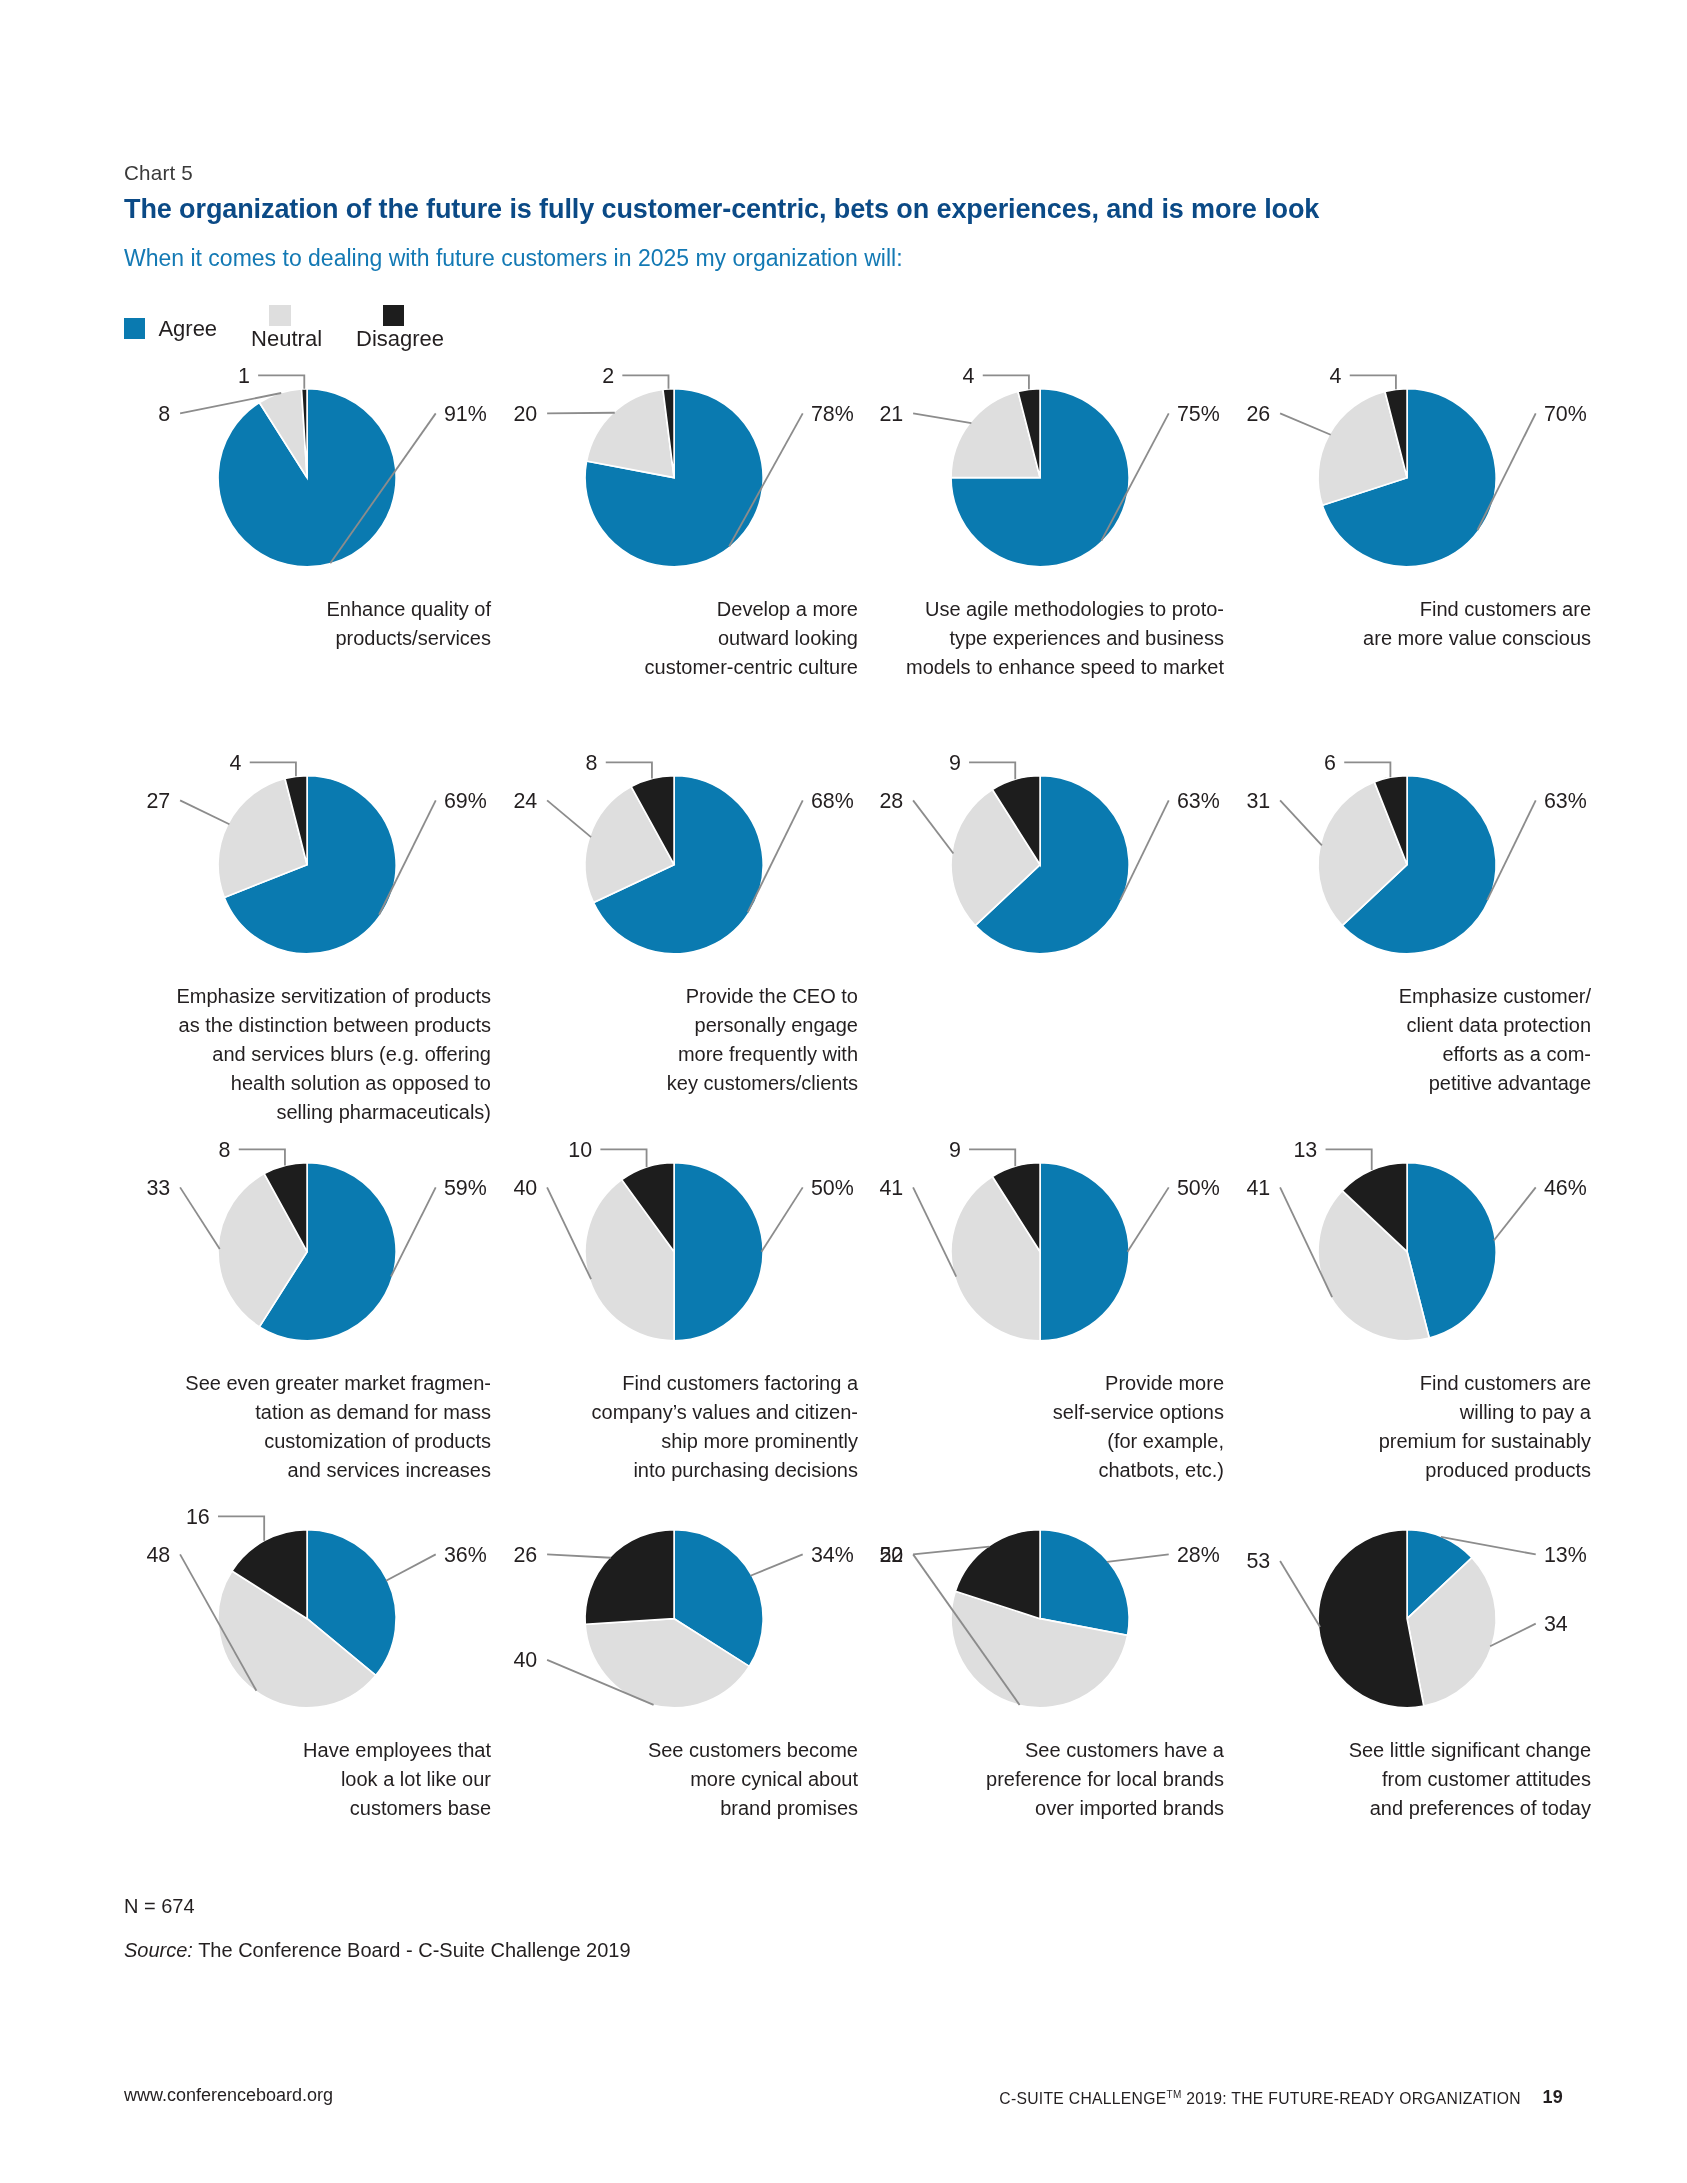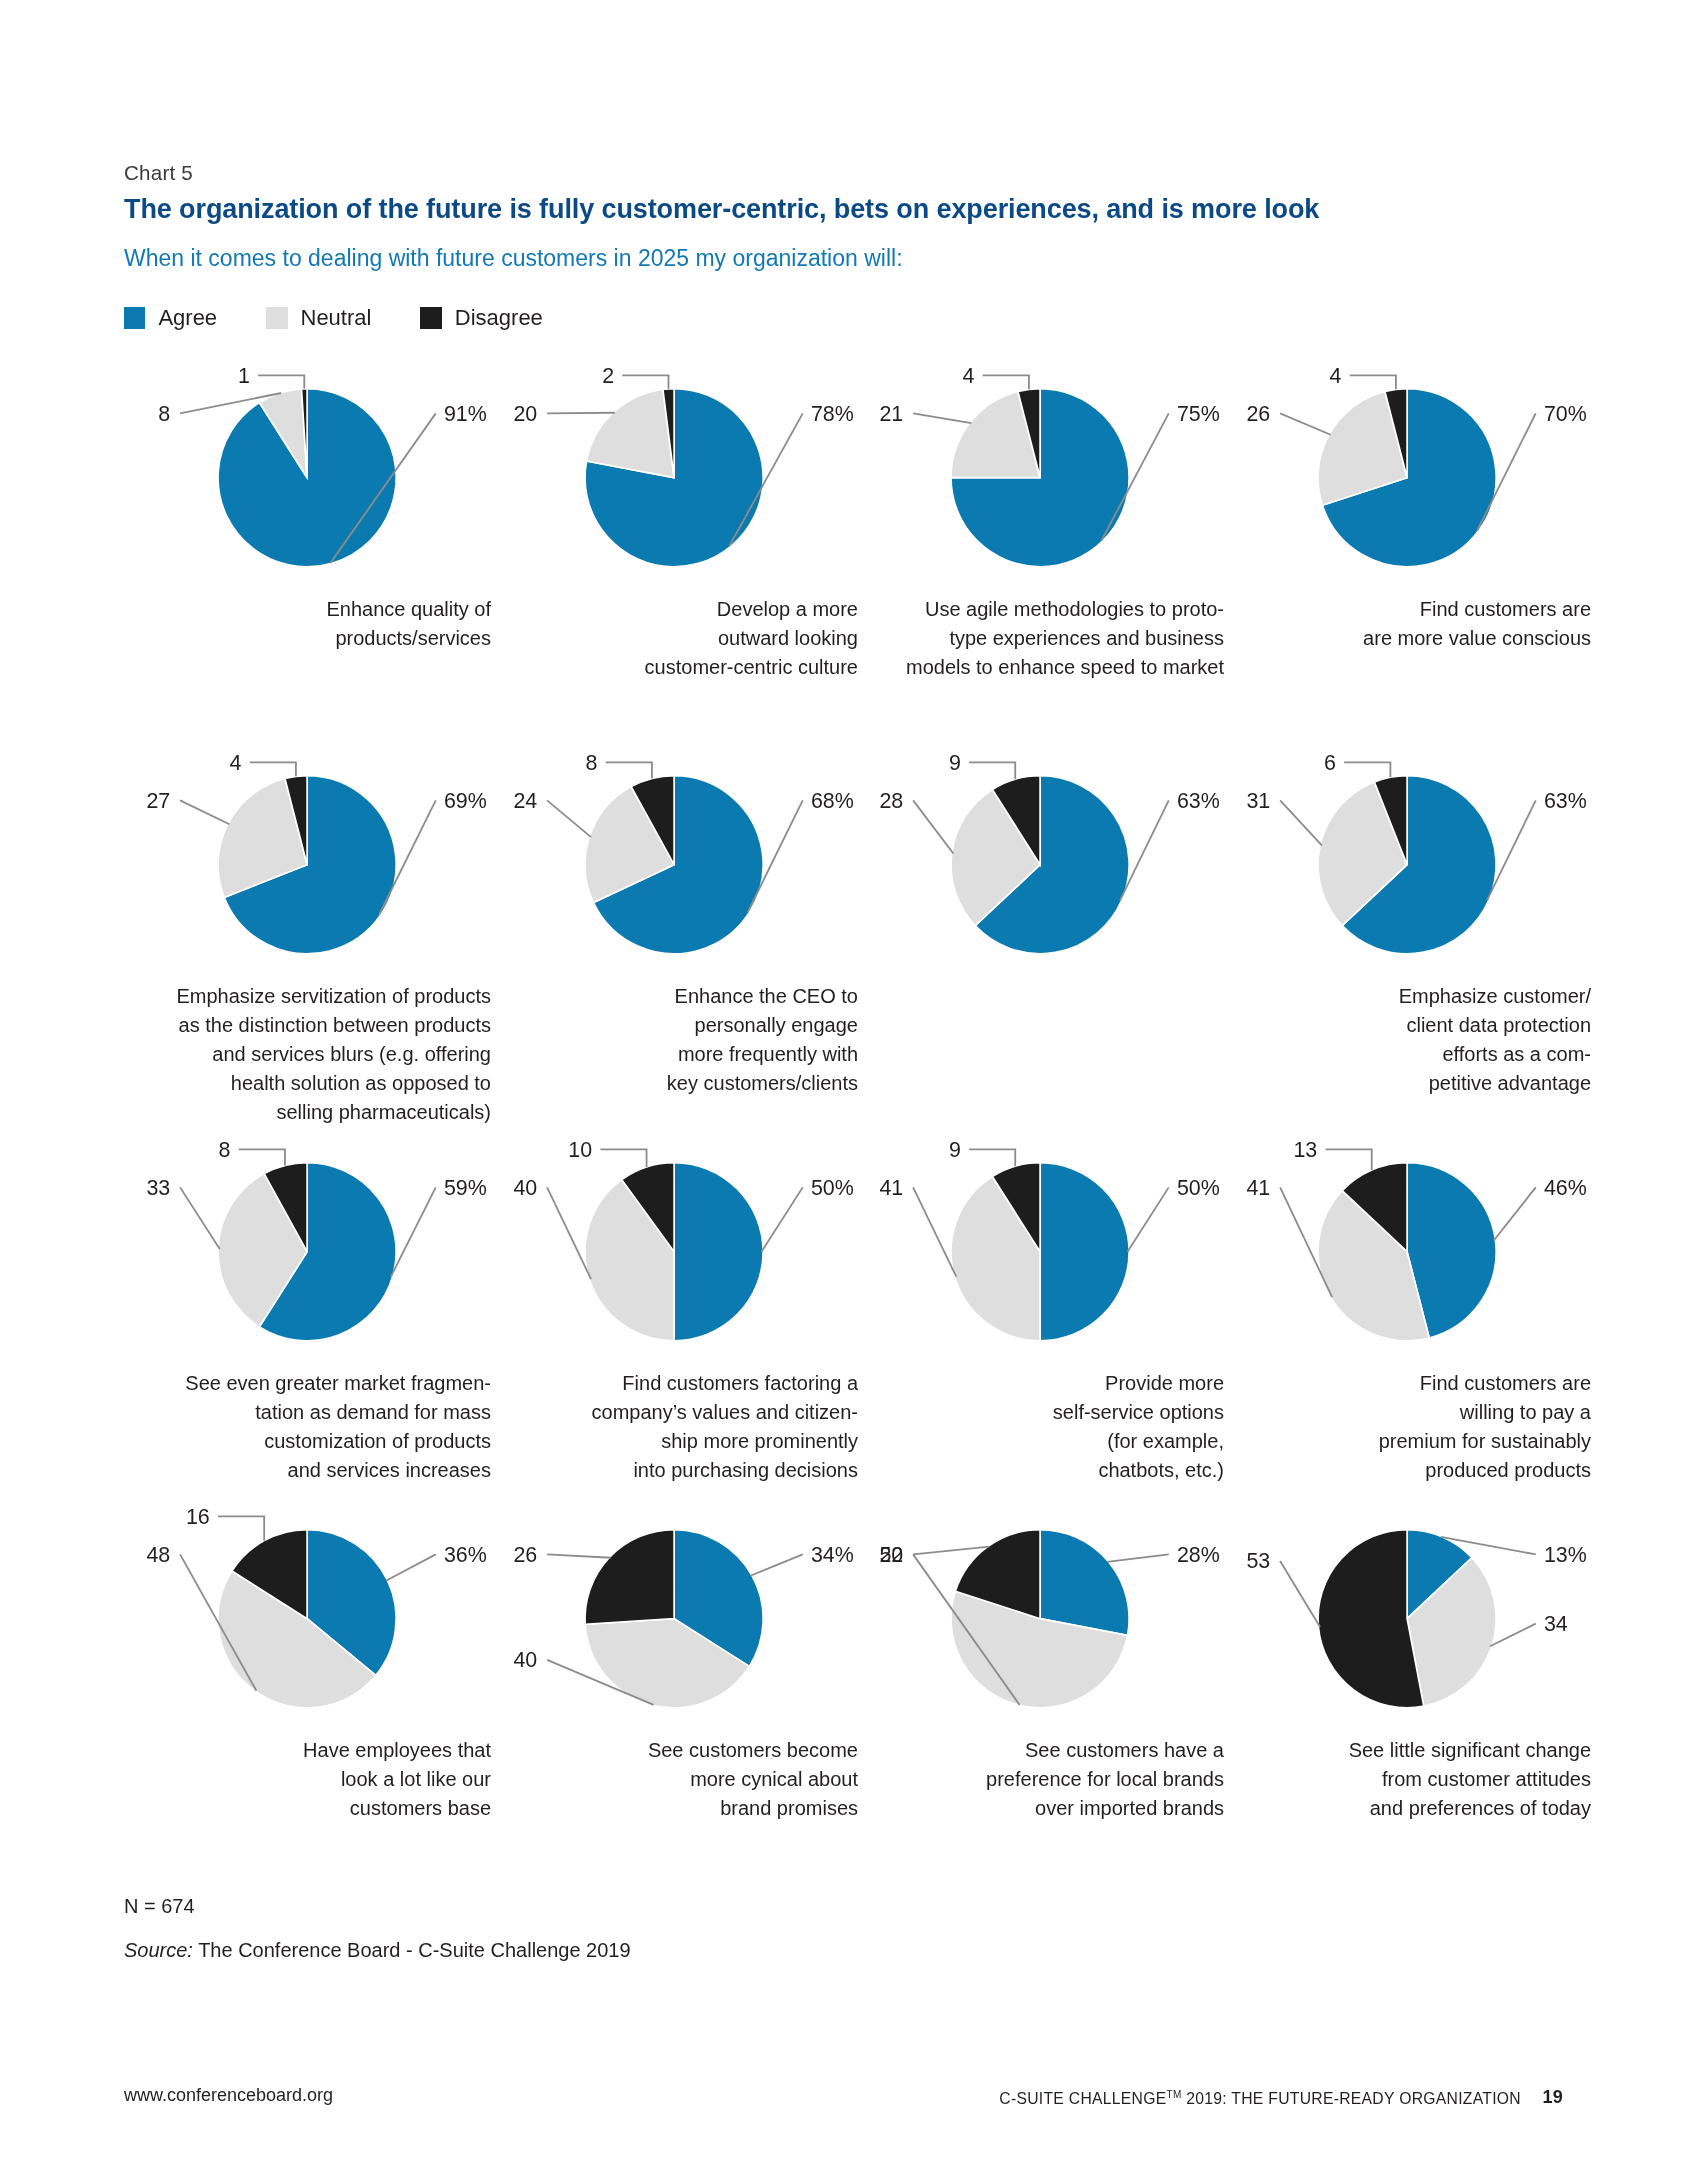--- a/index.html
+++ b/index.html
@@ -56,21 +56,21 @@
     left: 124px;
     top: 305px;
     display: flex;
     align-items: center;
     gap: 0px;
   }
   .legend-item {
     display: flex;
     align-items: center;
   }
-  .legend-item + .legend-item { margin-left: 49px; }
+  .legend-item + .legend-item { margin-left: 34px; flex-direction: column; }
   .legend-swatch {
     width: 21.4px;
     height: 21.4px;
     display: inline-block;
     margin-right: 13px;
   }
   .legend-label {
     font-size: 22px;
     color: #231f20;
   }
@@ -272,21 +272,21 @@
             <path d="M 222 150 L 124.27867833366989 195.98416348902782 A 108 108 0 0 1 169.97060319701467 55.35887855526278 Z" fill="#dedede" stroke="#ffffff" stroke-width="2"></path>
             <path d="M 222 150 L 169.97060319701467 55.35887855526278 A 108 108 0 0 1 221.99999999999997 42 Z" fill="#1d1d1d" stroke="#ffffff" stroke-width="2"></path>
             <polyline points="311.1874159542176,207.86929385773163 378,72" class="lead"></polyline>
             <text x="388" y="81" class="lbl" text-anchor="start">68%</text>
             <polyline points="121.28589624012342,116.62616460750564 68,72" class="lead"></polyline>
             <text x="56" y="81" class="lbl" text-anchor="end">24</text>
             <polyline points="195.1414921861957,45.39301859810783 195.1414921861957,26 139.1414921861957,26" class="lead"></polyline>
             <text x="129.1414921861957" y="35" class="lbl" text-anchor="end">8</text>
           </svg></div>
         <div class="caption" style="top: 241px;">
-          <div>Enhance the CEO to</div>
+          <div>Provide the CEO to</div>
           <div>personally engage</div>
           <div>more frequently with</div>
           <div>key customers/clients</div>
         </div>
       </div>
       <div class="cell" style="left: 733px; top: 387px;">
         <div class="pie-wrap" style="height: 235px;"><svg width="367" height="235" viewBox="0 0 445 285">
             <path d="M 222 150 L 222 42 A 108 108 0 1 1 143.27138823848753 223.93108744029837 Z" fill="#0a7ab0" stroke="#ffffff" stroke-width="2"></path>
             <path d="M 222 150 L 143.27138823848753 223.93108744029837 A 108 108 0 0 1 164.1307061422684 58.812584045782344 Z" fill="#dedede" stroke="#ffffff" stroke-width="2"></path>
             <path d="M 222 150 L 164.1307061422684 58.812584045782344 A 108 108 0 0 1 221.99999999999997 42 Z" fill="#1d1d1d" stroke="#ffffff" stroke-width="2"></path>

